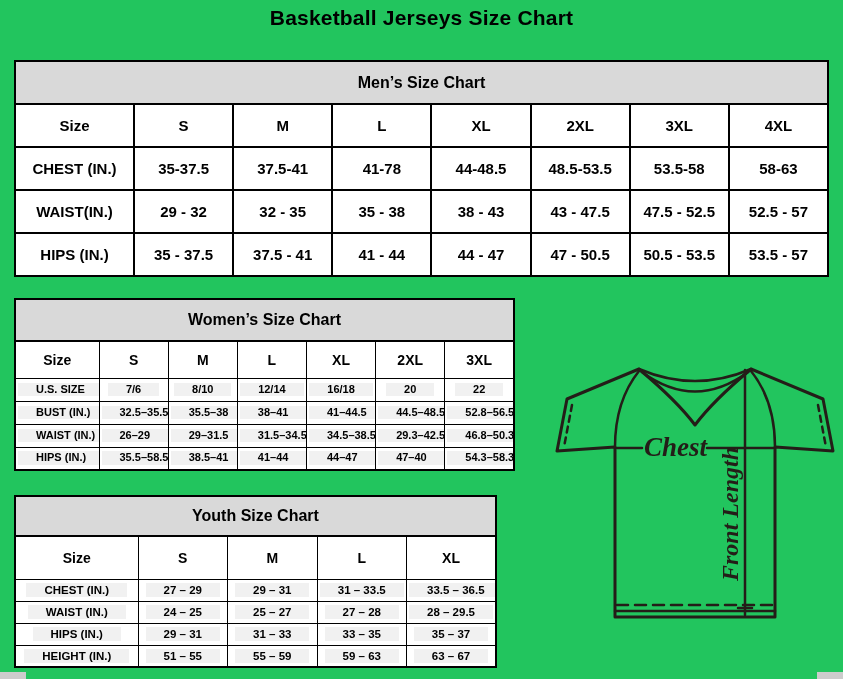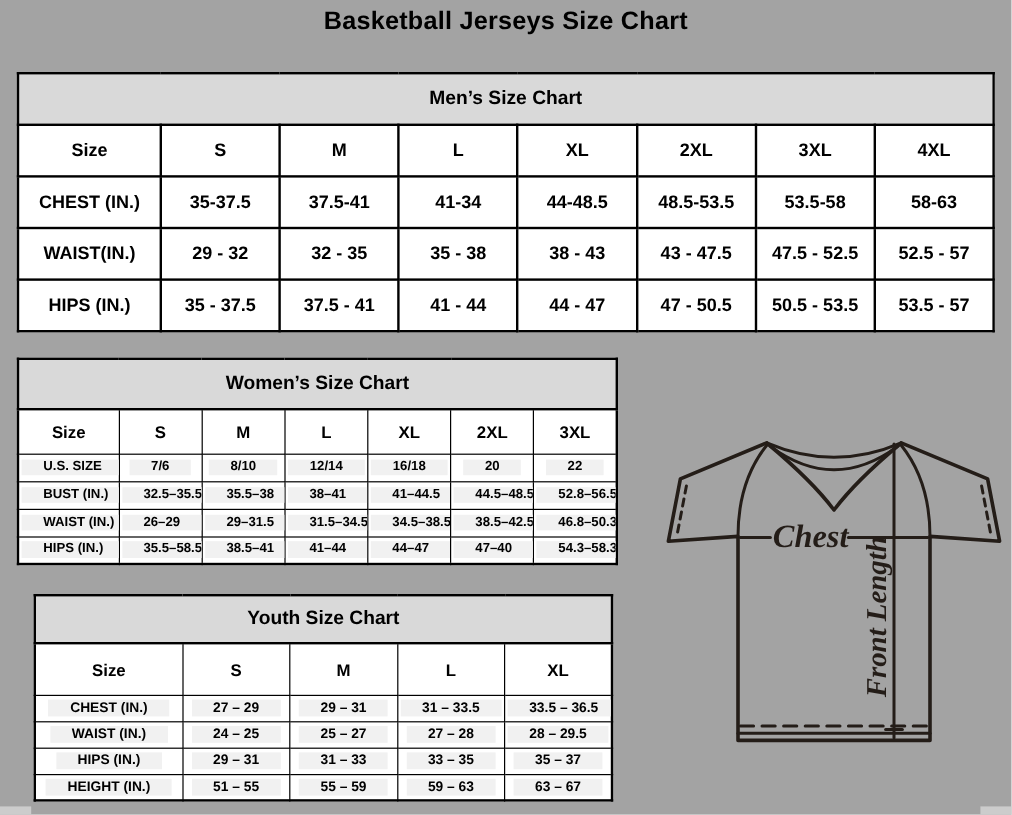--- a/index.html
+++ b/index.html
@@ -1,17 +1,17 @@
 <!DOCTYPE html>
 <html><head>
 <meta charset="utf-8">
 <style>
   html,body{margin:0;padding:0;background:#fff;}
   #canvas{
-    position:relative;width:843px;height:679px;background:#a3a3a3;overflow:hidden;
+    position:relative;width:843px;height:679px;background:#22c55e;overflow:hidden;
     font-family:"Liberation Sans",sans-serif;color:#000;
   }
   .page-title{
     position:absolute;top:6px;left:0;width:843px;text-align:center;
     font-size:21px;font-weight:bold;letter-spacing:0.2px;
   }
   table.size-table{
     position:absolute;border-collapse:collapse;table-layout:fixed;
     background:#fff;
   }
@@ -29,21 +29,21 @@
   table.t-mens tr.cols-row{height:43px;}
   table.t-mens tr.data-row{height:43px;}
   
   table.t-womens{left:14px;top:298px;width:501px;}
   table.t-womens td{font-size:11px;}
   table.t-womens tr.band-row{height:42px;}
   table.t-womens tr.cols-row{height:37px;}
   table.t-womens tr.cols-row td{font-size:14px;}
   table.t-womens tr.data-row{height:23px;}
   
-  table.t-youth{left:28px;top:495px;width:483px;}
+  table.t-youth{left:14px;top:495px;width:483px;}
   table.t-youth td{font-size:11.5px;}
   table.t-youth tr.band-row{height:40px;}
   table.t-youth tr.cols-row{height:43px;}
   table.t-youth tr.cols-row td{font-size:14px;}
   table.t-youth tr.data-row{height:22px;}
   
   table.size-table{border:2px solid #000;}
   
   table.hl-values tr.data-row span.hl{
     background:#f1f1f1;padding:0 18px;display:inline-block;line-height:1.25;
@@ -89,21 +89,21 @@
           <td>L</td>
           <td>XL</td>
           <td>2XL</td>
           <td>3XL</td>
           <td>4XL</td>
         </tr>
         <tr class="data-row">
           <td><span class="hl">CHEST (IN.)</span></td>
           <td><span class="hl">35-37.5</span></td>
           <td><span class="hl">37.5-41</span></td>
-          <td><span class="hl">41-34</span></td>
+          <td><span class="hl">41-78</span></td>
           <td><span class="hl">44-48.5</span></td>
           <td><span class="hl">48.5-53.5</span></td>
           <td><span class="hl">53.5-58</span></td>
           <td><span class="hl">58-63</span></td>
         </tr>
         <tr class="data-row">
           <td><span class="hl">WAIST(IN.)</span></td>
           <td><span class="hl">29 - 32</span></td>
           <td><span class="hl">32 - 35</span></td>
           <td><span class="hl">35 - 38</span></td>
@@ -165,21 +165,21 @@
           <td><span class="hl">41–44.5</span></td>
           <td><span class="hl">44.5–48.5</span></td>
           <td><span class="hl">52.8–56.5</span></td>
         </tr>
         <tr class="data-row">
           <td><span class="hl">WAIST (IN.)</span></td>
           <td><span class="hl">26–29</span></td>
           <td><span class="hl">29–31.5</span></td>
           <td><span class="hl">31.5–34.5</span></td>
           <td><span class="hl">34.5–38.5</span></td>
-          <td><span class="hl">38.5–42.5</span></td>
+          <td><span class="hl">29.3–42.5</span></td>
           <td><span class="hl">46.8–50.3</span></td>
         </tr>
         <tr class="data-row">
           <td><span class="hl">HIPS (IN.)</span></td>
           <td><span class="hl">35.5–58.5</span></td>
           <td><span class="hl">38.5–41</span></td>
           <td><span class="hl">41–44</span></td>
           <td><span class="hl">44–47</span></td>
           <td><span class="hl">47–40</span></td>
           <td><span class="hl">54.3–58.3</span></td>

